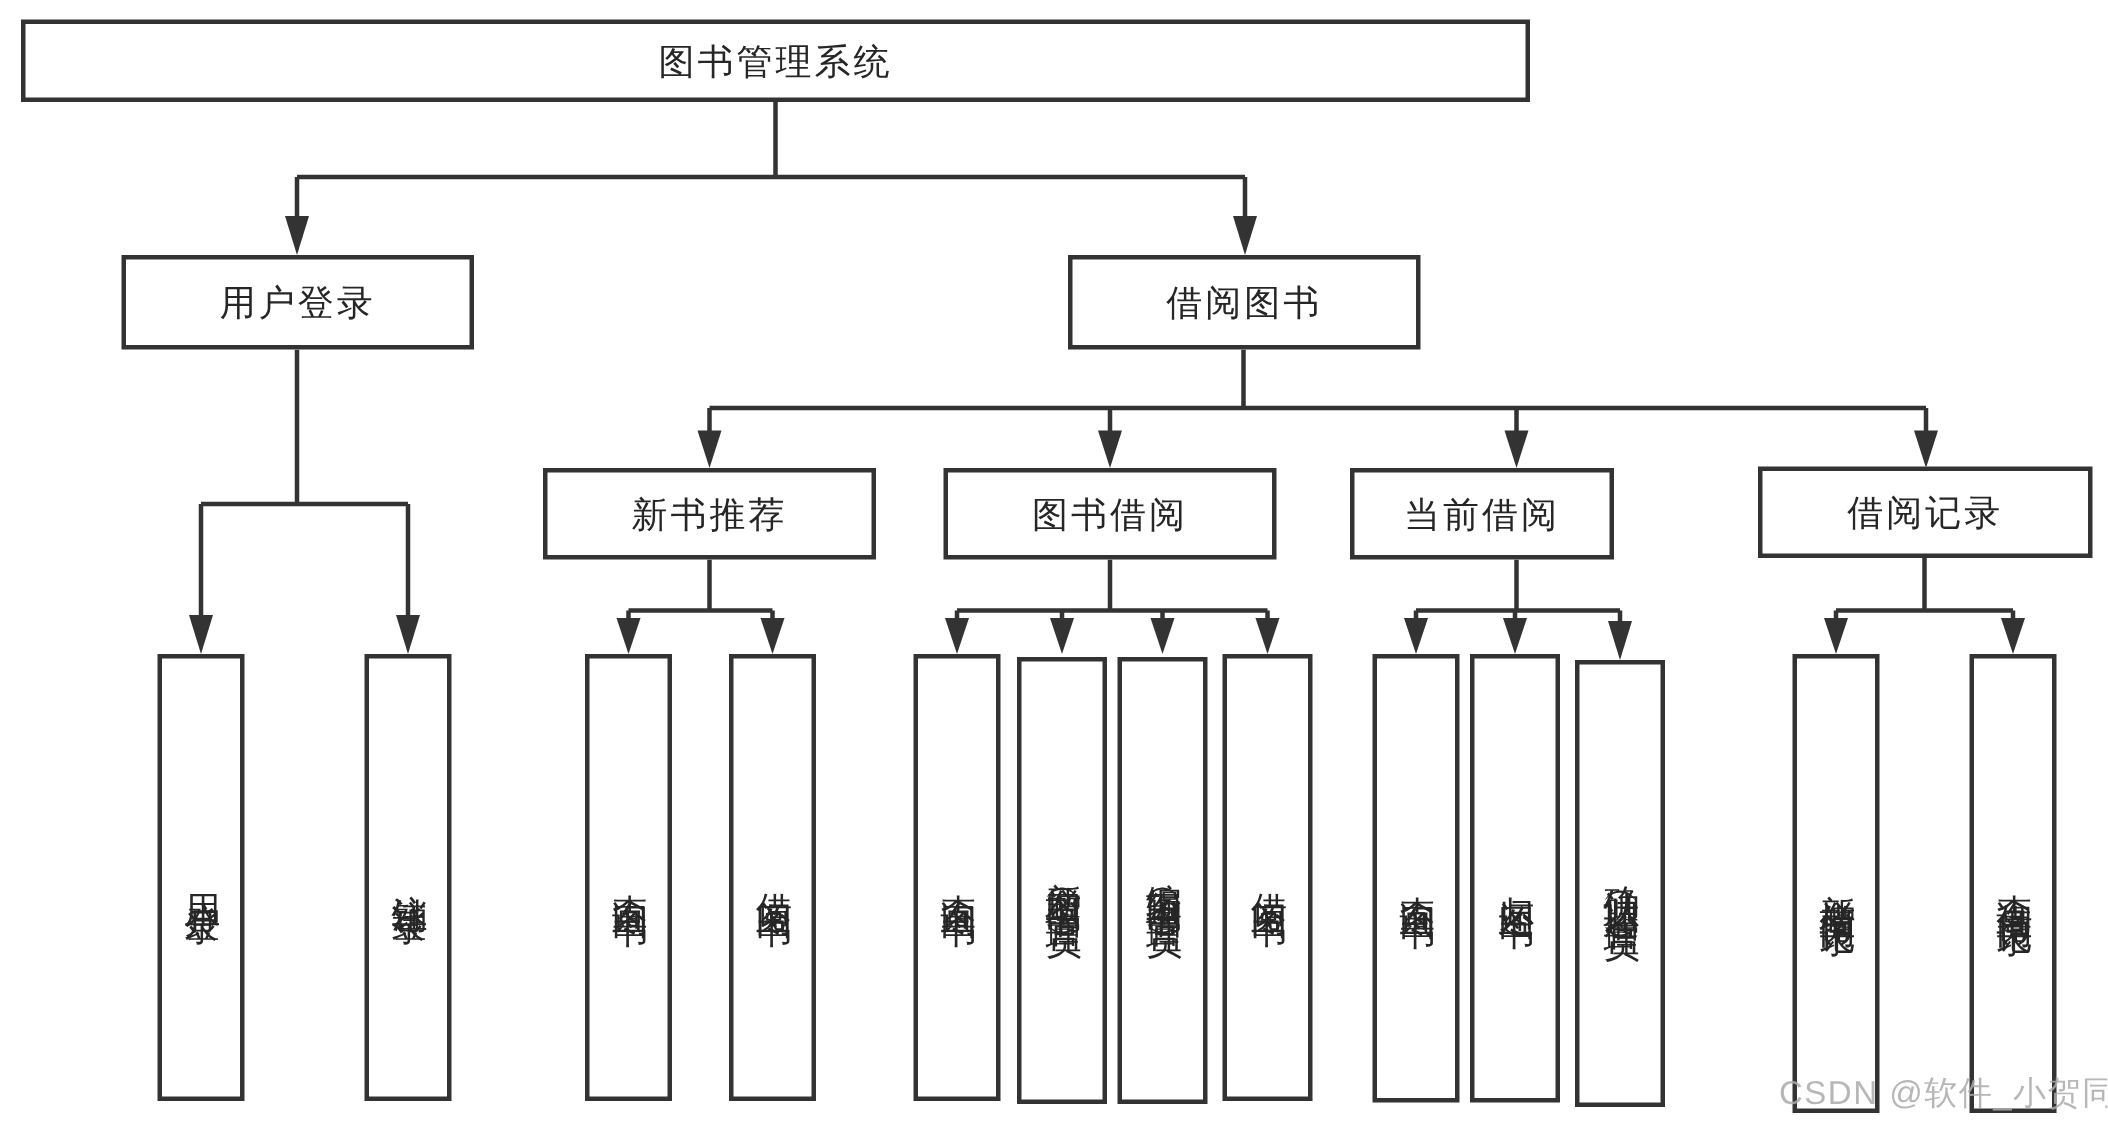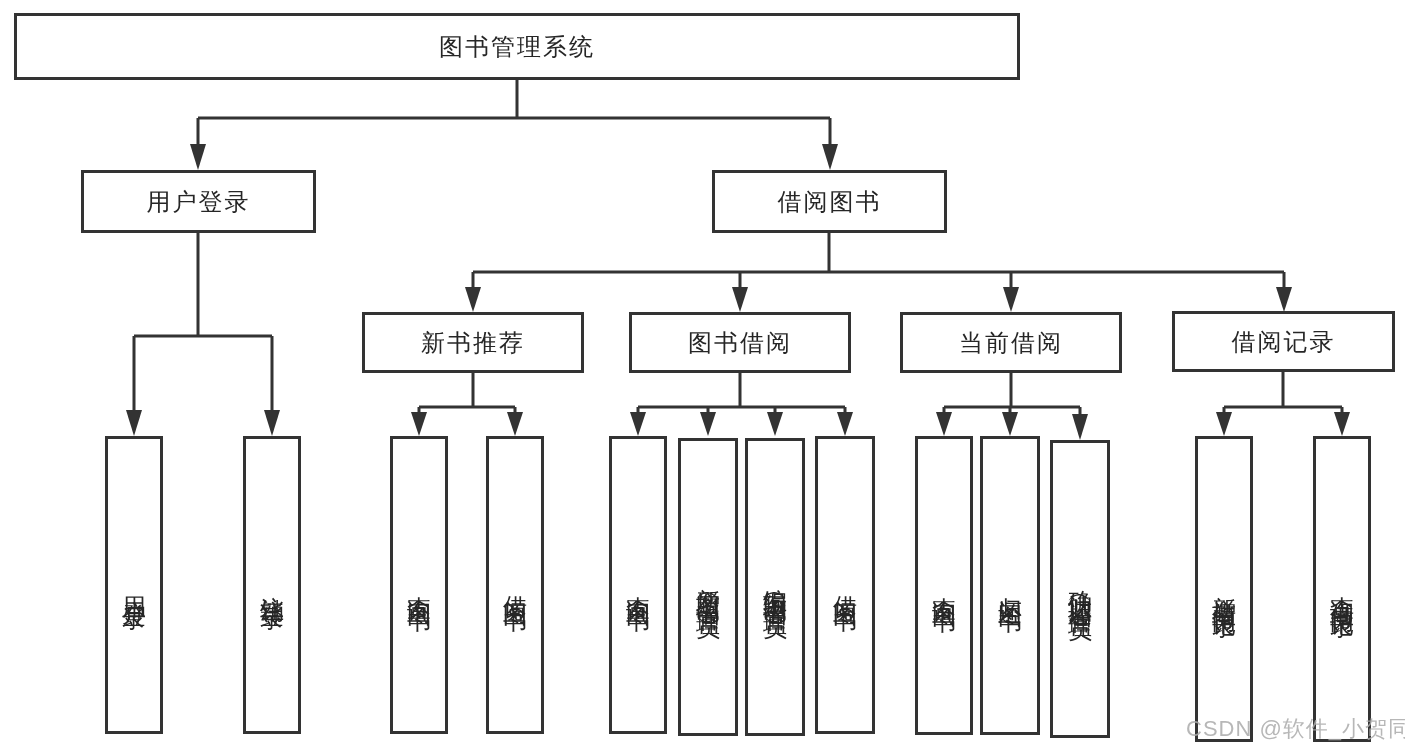--- a/index.html
+++ b/index.html
@@ -82,38 +82,38 @@
       <path d="M775 436 L767 412 L783 412 Z"></path>
       <path d="M845 436 L837 412 L853 412 Z"></path>
       <path d="M944 436 L936 412 L952 412 Z"></path>
       <path d="M1010 436 L1002 412 L1018 412 Z"></path>
       <path d="M1080 440 L1072 414 L1088 414 Z"></path>
       <path d="M1224 436 L1216 412 L1232 412 Z"></path>
       <path d="M1342 436 L1334 412 L1350 412 Z"></path>
     </g>
   </svg>
 
-  <div class="node h-node" style="left:14px;top:13px;width:1006px;height:67px;">
+  <div class="node h-node" style="left:14px;top:13px;width:1006px;height:55px;">
     <span>图书管理系统</span>
   </div>
 
   <div class="node h-node" style="left:81px;top:170px;width:235px;height:63px;">
     <span>用户登录</span>
   </div>
   <div class="node h-node" style="left:712px;top:170px;width:235px;height:63px;">
     <span>借阅图书</span>
   </div>
 
   <div class="node h-node" style="left:362px;top:312px;width:222px;height:61px;">
     <span>新书推荐</span>
   </div>
   <div class="node h-node" style="left:629px;top:312px;width:222px;height:61px;text-align:right;">
     <span>图书借阅</span>
   </div>
-  <div class="node h-node" style="left:900px;top:312px;width:222px;height:61px;">
+  <div class="node h-node" style="left:900px;top:312px;width:176px;height:61px;">
     <span>当前借阅</span>
   </div>
   <div class="node h-node" style="left:1172px;top:311px;width:223px;height:61px;">
     <span>借阅记录</span>
   </div>
 
   <div class="node v-node" style="left:105px;top:436px;width:58px;height:298px;">
     <span class="vtxt">用户登录</span>
   </div>
   <div class="node v-node" style="left:243px;top:436px;width:58px;height:298px;">

